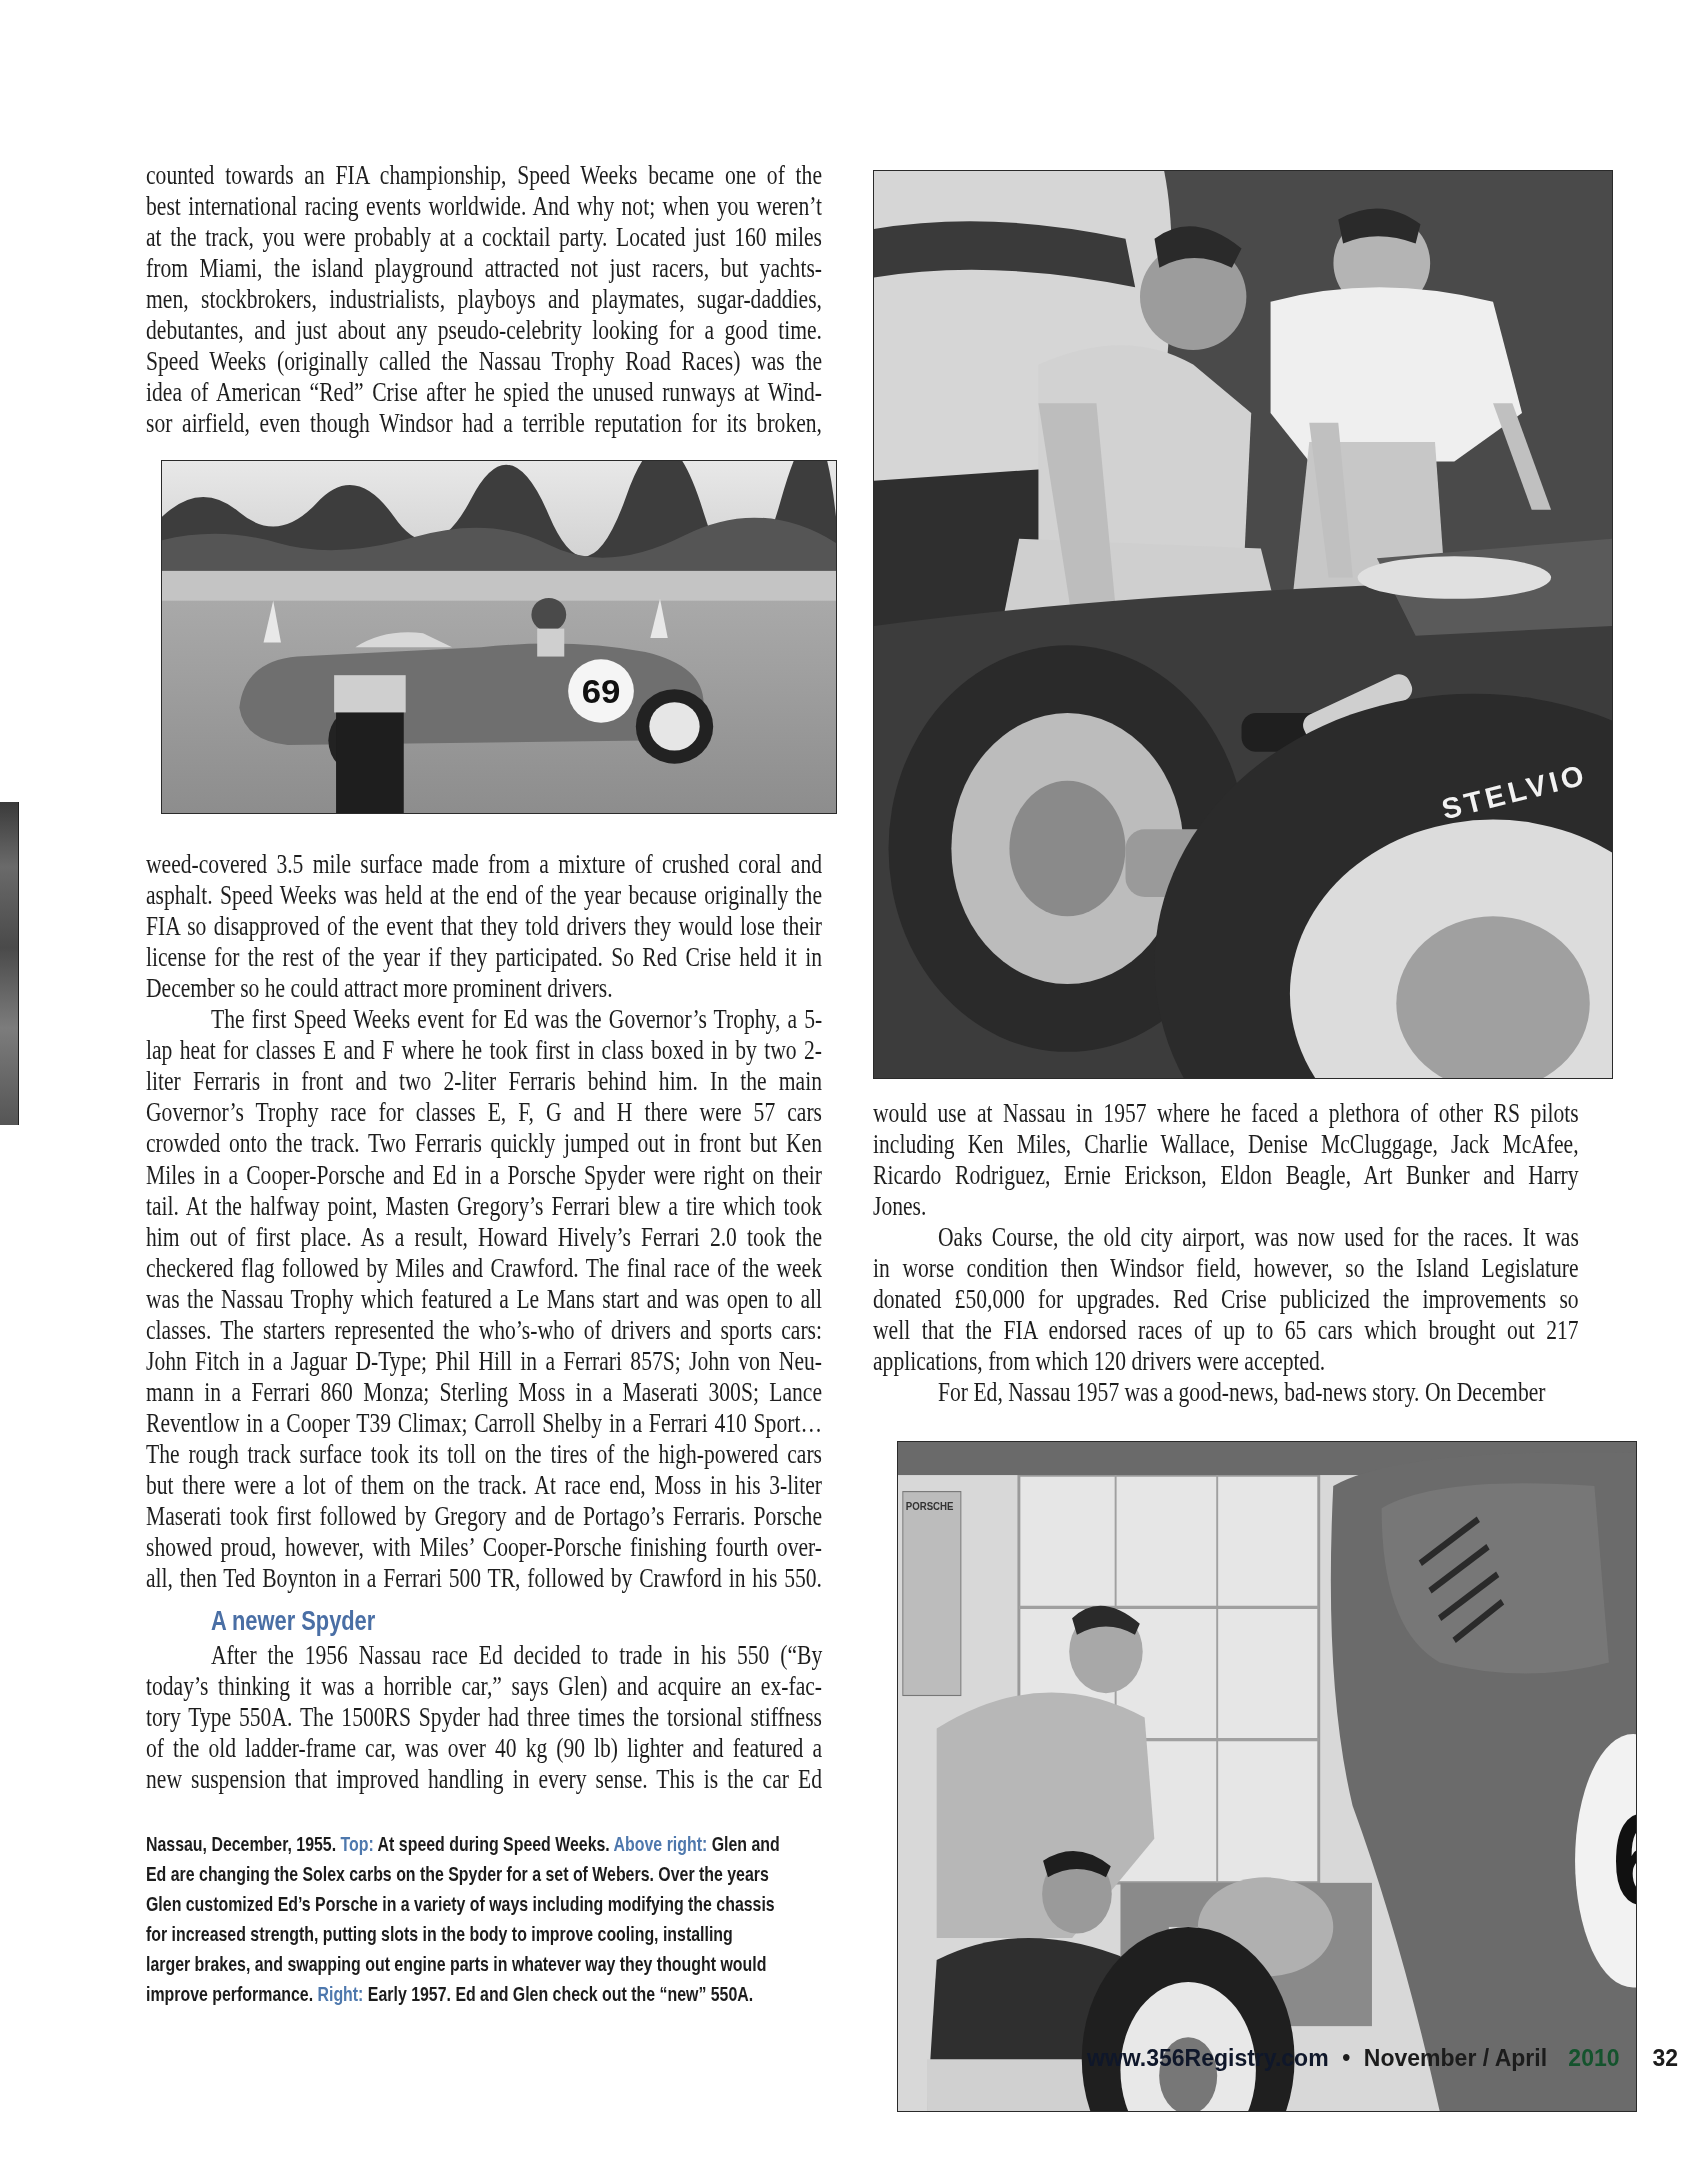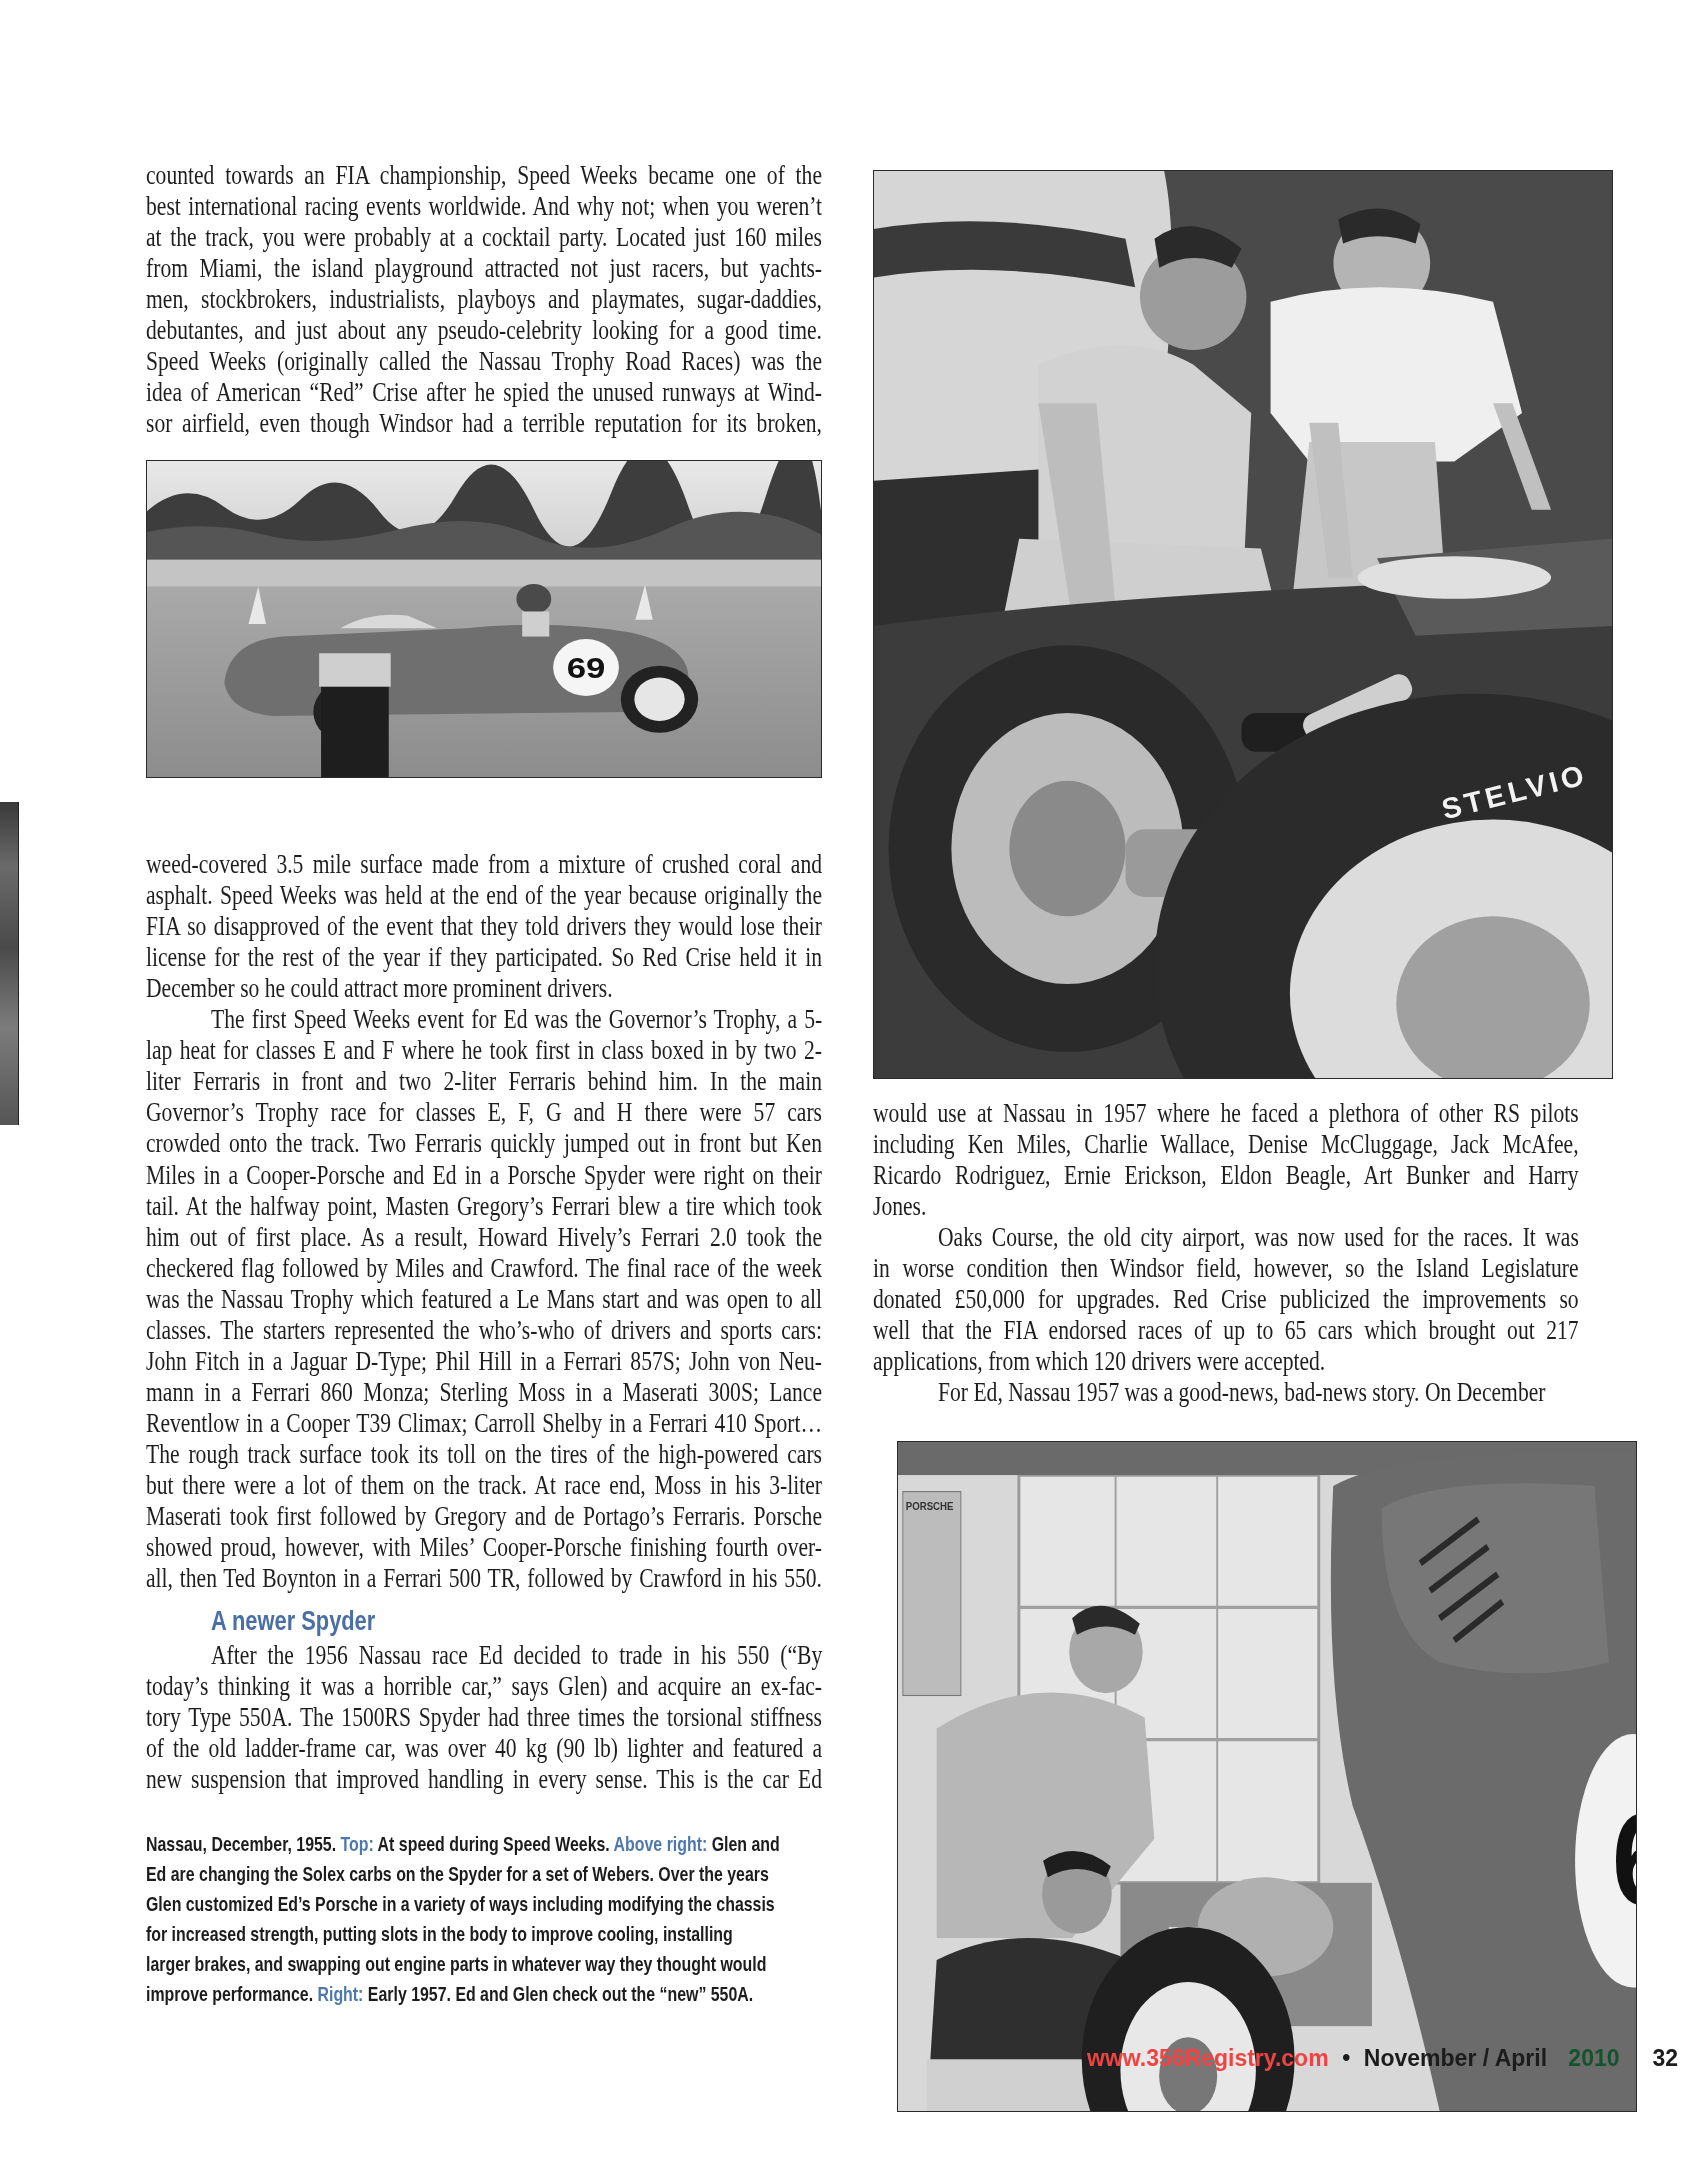--- a/index.html
+++ b/index.html
@@ -42,21 +42,21 @@
     background: linear-gradient(180deg, #3a3a3a 0%, #6a6a6a 20%, #4a4a4a 45%, #7c7c7c 70%, #555 100%);
     border-right: 1px solid #222;
   }
 
   .footer {
     position: absolute; top: 2042px; left: 1087px; width: 466px; height: 33px;
     font-family: "Liberation Sans", "DejaVu Sans", sans-serif; font-weight: bold;
     font-size: 23px; line-height: 33px; white-space: nowrap;
     transform-origin: 0 0;
   }
-  .footer .url { color: #ef4444; }
+  .footer .url { color: #0f172a; }
   .footer .sep { color: #1c1c1c; margin: 0 13.6px; }
   .footer .date { color: #1c1c1c; }
   .footer .year { color: #14532d; margin-left: 21.3px; }
   .footer .pnum { color: #1c1c1c; margin-left: 33px; }
 </style>
 </head>
 <body>
 
 <div class="page">
 
@@ -67,21 +67,21 @@
       <div class="line" style="top: 31px; left: 0px; width: 845px; transform: scaleX(0.8);">best international racing events worldwide. And why not; when you weren’t</div>
       <div class="line" style="top: 62px; left: 0px; width: 845px; transform: scaleX(0.8);">at the track, you were probably at a cocktail party. Located just 160 miles</div>
       <div class="line" style="top: 93px; left: 0px; width: 845px; transform: scaleX(0.8);">from Miami, the island playground attracted not just racers, but yachts-</div>
       <div class="line" style="top: 124px; left: 0px; width: 845px; transform: scaleX(0.8);">men, stockbrokers, industrialists, playboys and playmates, sugar-daddies,</div>
       <div class="line" style="top: 155px; left: 0px; width: 845px; transform: scaleX(0.8);">debutantes, and just about any pseudo-celebrity looking for a good time.</div>
       <div class="line" style="top: 186px; left: 0px; width: 845px; transform: scaleX(0.8);">Speed Weeks (originally called the Nassau Trophy Road Races) was the</div>
       <div class="line" style="top: 217px; left: 0px; width: 845px; transform: scaleX(0.8);">idea of American “Red” Crise after he spied the unused runways at Wind-</div>
       <div class="line" style="top: 248px; left: 0px; width: 845px; transform: scaleX(0.8);">sor airfield, even though Windsor had a terrible reputation for its broken,</div>
     </div>
 
-  <div class="photo" style="left:146px; top:460px; width:676px; height:318px;">
+  <div class="photo" style="left:161px; top:460px; width:676px; height:354px;">
     <svg viewBox="0 0 697 378" preserveAspectRatio="none">
       <defs>
         <linearGradient id="sky1" x1="0" y1="0" x2="0" y2="1">
           <stop offset="0" stop-color="#e8e8e8"></stop>
             <stop offset="1" stop-color="#cfcfcf"></stop>
         </linearGradient>
         <linearGradient id="track1" x1="0" y1="0" x2="0" y2="1">
           <stop offset="0" stop-color="#a9a9a9"></stop>
             <stop offset="1" stop-color="#8d8d8d"></stop>
         </linearGradient>

